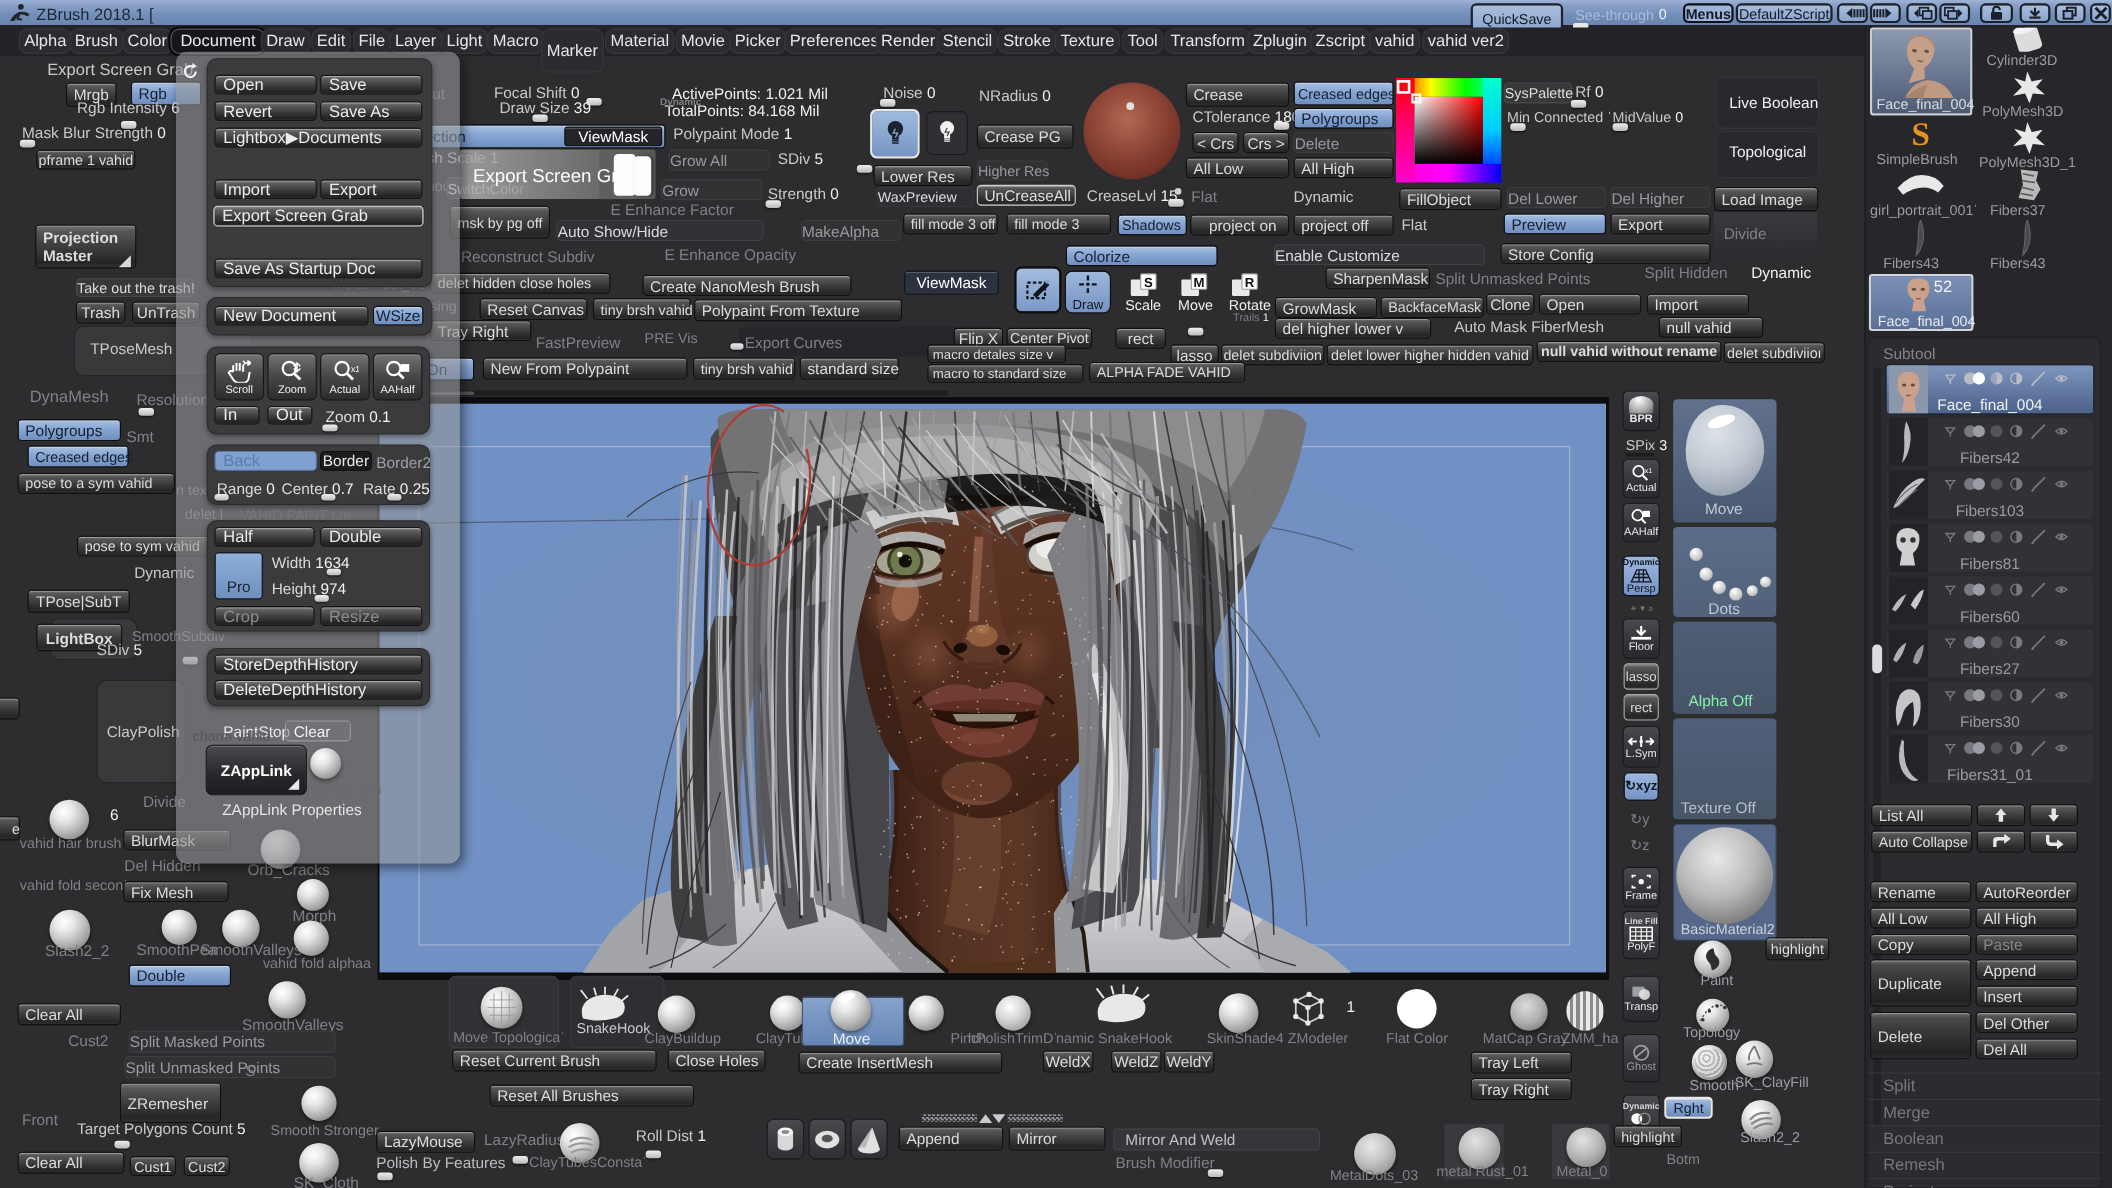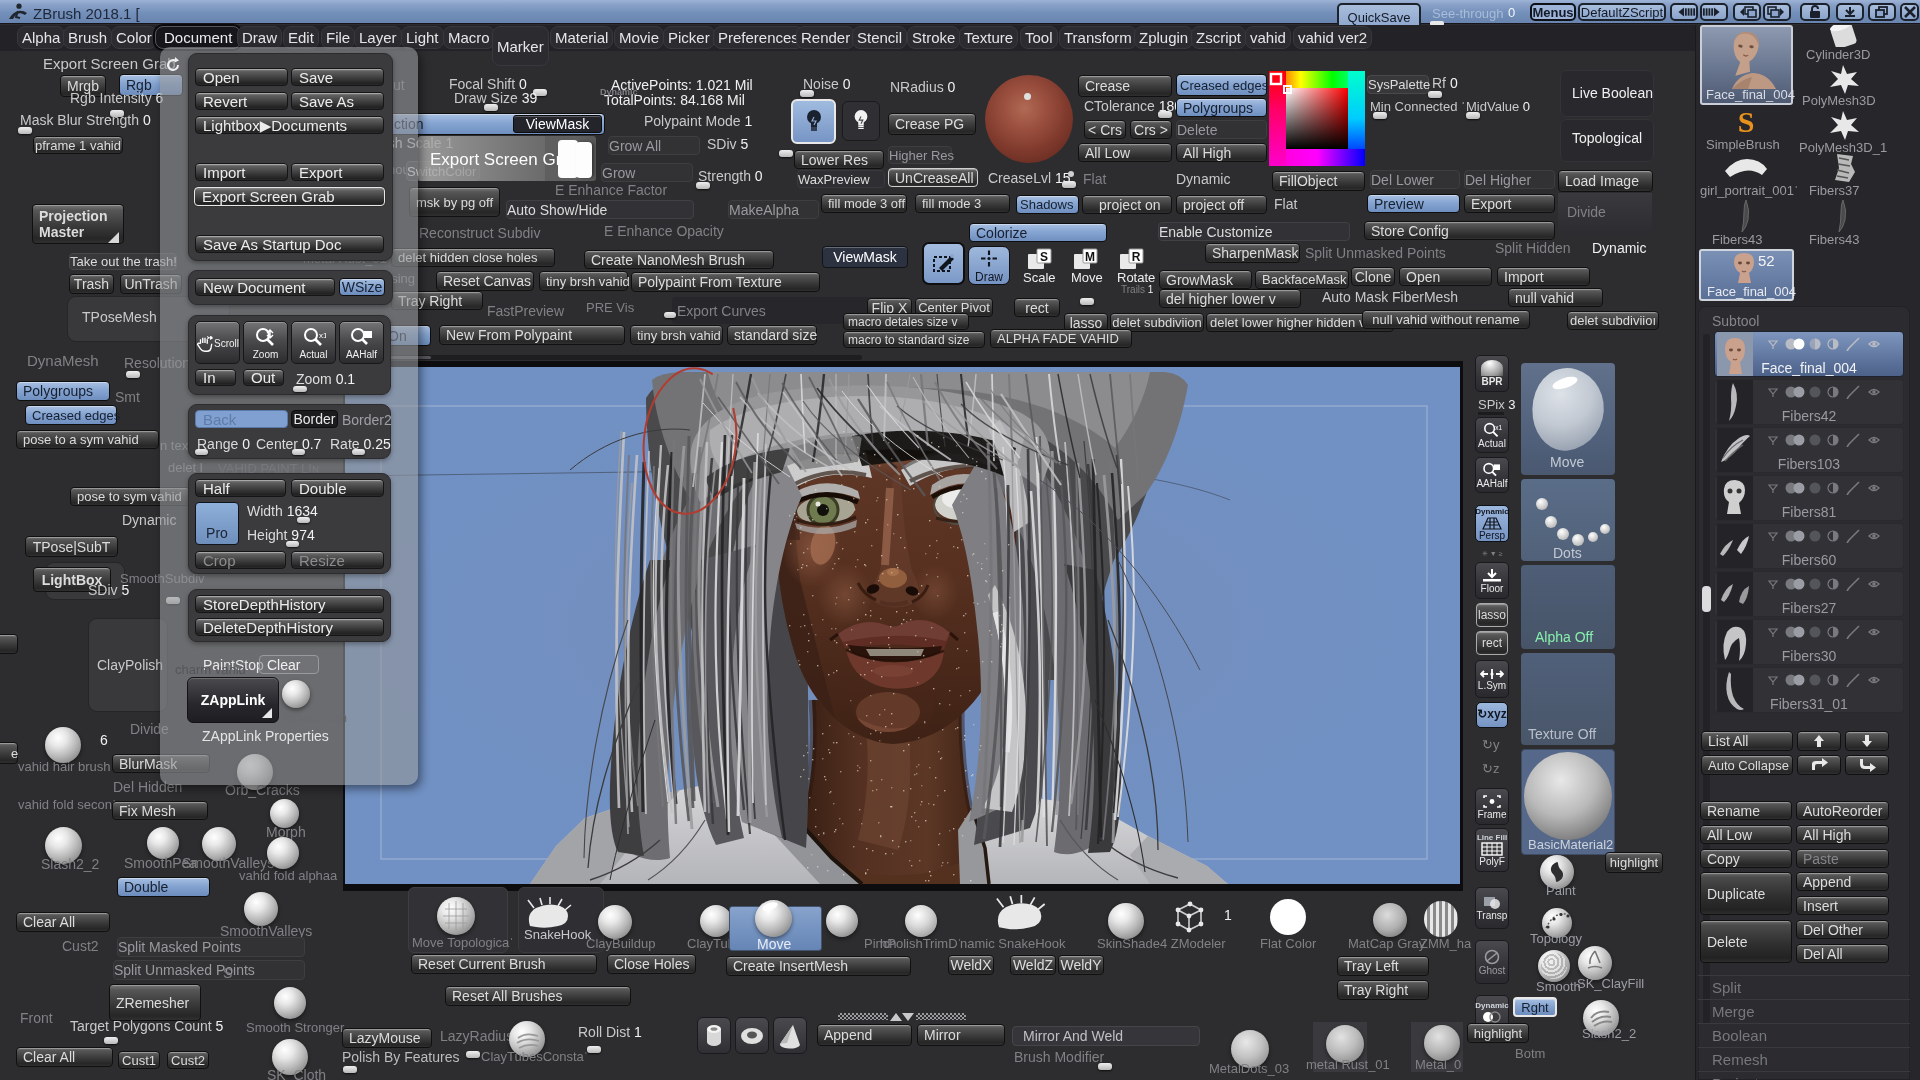--- a/index.html
+++ b/index.html
@@ -199,21 +199,21 @@
 <div class="tx" style="left:454px;top:91px;font-size:14px;">Draw Size <b>39</b></div>
 <div class="sl" style="left:484px;top:104px;width:14px;height:7px"></div>
 <div class="tx wt" style="left:611px;top:78px;font-size:14px;">ActivePoints: 1.021 Mil</div>
 <div class="tx wt" style="left:604px;top:93px;font-size:14px;">TotalPoints: 84.168 Mil</div>
 <div class="tx gr" style="left:600px;top:88px;font-size:9px;font-weight:bold">Dynamic</div>
 <div class="tx" style="left:803px;top:77px;font-size:14px;">Noise <b>0</b></div>
 <div class="sl" style="left:800px;top:90px;width:14px;height:7px"></div>
 <div class="tx" style="left:890px;top:80px;font-size:14px;">NRadius <b>0</b></div>
 <div class="b bf" style="left:380px;top:113px;width:225px;height:22px;font-size:14px;padding-left:6px;padding-left:2px">jection</div>
 <div class="b g c" style="left:513px;top:115px;width:89px;height:18px;font-size:14px;background:#23252b;border:1px solid #0d0d10;color:#fff;border-radius:3px">ViewMask</div>
-<div class="tx" style="left:612px;top:114px;font-size:14px;margin-left:32px;">Polypaint Mode <b>1</b></div>
+<div class="tx" style="left:612px;top:114px;font-size:14px;">Polypaint Mode <b>1</b></div>
 <div style="position:absolute;left:791px;top:99px;width:45px;height:45px;background:linear-gradient(180deg,#a0bbdf,#7795c5);border:2px solid #e8e8e8;border-radius:6px;display:flex;align-items:center;justify-content:center">
       <svg width="22" height="30" viewBox="0 0 22 30">
         <circle cx="11" cy="10" r="7" fill="#1a2230"></circle>
         <rect x="8" y="16" width="6" height="4" fill="#1a2230"></rect>
         <path d="M8,21 h6 M8,23 h6" stroke="#1a2230" stroke-width="1.4"></path>
         <path d="M11,10 l-2,4 h4 l-2,4" stroke="#8fa8cc" stroke-width="1.2" fill="none"></path>
       </svg>
     </div>
 <div style="position:absolute;left:842px;top:101px;width:38px;height:40px;background:#303034;border:1px solid #1a1a1e;border-radius:6px;display:flex;align-items:center;justify-content:center">
       <svg width="20" height="28" viewBox="0 0 22 30">
@@ -268,21 +268,21 @@
 <div class="b g c" style="left:1014px;top:298px;width:46px;height:19px;font-size:14px;">rect</div>
 <div class="b g" style="left:439px;top:325px;width:186px;height:20px;font-size:14px;padding-left:6px;">New From Polypaint</div>
 <div class="b g" style="left:630px;top:325px;width:93px;height:20px;font-size:13px;padding-left:6px;">tiny brsh vahid</div>
 <div class="b g" style="left:727px;top:325px;width:90px;height:20px;font-size:14px;padding-left:6px;">standard size</div>
 <div class="b bl" style="left:387px;top:325px;width:44px;height:21px;font-size:14px;">On</div>
 <div class="b g" style="left:843px;top:313px;width:126px;height:17px;font-size:12px;padding-left:4px;">macro detales size v</div>
 <div class="b g" style="left:843px;top:331px;width:142px;height:17px;font-size:12px;padding-left:4px;">macro to standard size</div>
 <div class="b g c" style="left:1064px;top:313px;width:44px;height:19px;font-size:14px;">lasso</div>
 <div class="b g c" style="left:1110px;top:313px;width:94px;height:19px;font-size:13px;">delet subdiviion</div>
 <div class="b g c" style="left:1206px;top:313px;width:188px;height:19px;font-size:13px;">delet lower higher hidden vahid</div>
-<div class="b g c" style="left:1362px;top:310px;width:168px;height:19px;font-size:13px;">null vahid without rename</div>
+<div class="b g c" style="left:1397px;top:310px;width:168px;height:19px;font-size:13px;font-weight:bold;">null vahid without rename</div>
 <div class="b g c" style="left:1567px;top:311px;width:92px;height:19px;font-size:13px;">delet subdiviioı</div>
 <div class="b g" style="left:990px;top:329px;width:142px;height:19px;font-size:13px;padding-left:6px;">ALPHA FADE VAHID</div>
 <div class="" style="position:absolute;left:385px;top:355px;width:477px;height:5px;background:#1e1e21;border-radius:2px"></div>
 <div class="" style="position:absolute;left:386px;top:356px;width:45px;height:3px;background:#55555a;border-radius:2px"></div>
 <div style="position:absolute;left:922px;top:242px;width:43px;height:43px;background:linear-gradient(180deg,#a3bcdf,#7b99c7);border:2px solid #0f0f12;border-radius:7px;display:flex;align-items:center;justify-content:center">
       <svg width="26" height="26" viewBox="0 0 26 26">
         <rect x="3" y="6" width="16" height="14" fill="none" stroke="#10151d" stroke-width="2" stroke-dasharray="3,2"></rect>
         <path d="M8,17 L20,5 L23,8 L11,20 Z" fill="#10151d"></path>
         <circle cx="21" cy="5" r="2" fill="#8aa5cc"></circle>
       </svg>
@@ -1029,21 +1029,21 @@
 <div class="b gm" style="left:291px;top:92px;width:93px;height:18px;font-size:15px;padding-left:7px;">Save As</div>
 <div class="b gm" style="left:195px;top:116px;width:189px;height:18px;font-size:15px;padding-left:7px;">Lightbox▶Documents</div>
 <div class="b gm" style="left:195px;top:163px;width:93px;height:18px;font-size:15px;padding-left:7px;">Import</div>
 <div class="b gm" style="left:291px;top:163px;width:93px;height:18px;font-size:15px;padding-left:7px;">Export</div>
 <div class="b gm" style="left:194px;top:187px;width:191px;height:19px;font-size:15px;padding-left:7px;border:1px solid #e8e8e8;box-shadow:0 0 0 1px #333">Export Screen Grab</div>
 <div class="b gm" style="left:195px;top:235px;width:189px;height:18px;font-size:15px;padding-left:7px;">Save As Startup Doc</div>
 <div style="position:absolute;left:188px;top:270px;width:205px;height:35px;background:#3b3b3e;border-radius:9px;border:1px solid #2c2c2f;box-shadow:0 2px 5px rgba(0,0,0,0.35)"></div>
 <div class="b gm" style="left:195px;top:278px;width:140px;height:18px;font-size:15px;padding-left:7px;">New Document</div>
 <div class="b bl c" style="left:339px;top:278px;width:46px;height:18px;font-size:14px;padding-left:7px;justify-content:center;padding-left:0">WSize</div>
 <div style="position:absolute;left:188px;top:315px;width:203px;height:80px;background:#3b3b3e;border-radius:9px;border:1px solid #2c2c2f;box-shadow:0 2px 5px rgba(0,0,0,0.35)"></div>
-<div style="position:absolute;left:195px;top:321px;width:45px;height:43px;background:linear-gradient(180deg,#747476,#4a4a4c 45%,#2c2c2e);border:1px solid #171719;border-radius:5px;display:flex;flex-direction:row;align-items:center;justify-content:center;box-shadow:inset 0 1px 0 rgba(255,255,255,.25)">
+<div style="position:absolute;left:195px;top:321px;width:45px;height:43px;background:linear-gradient(180deg,#747476,#4a4a4c 45%,#2c2c2e);border:1px solid #171719;border-radius:5px;display:flex;flex-direction:column;align-items:center;justify-content:center;box-shadow:inset 0 1px 0 rgba(255,255,255,.25)">
       <svg width="24" height="22" viewBox="0 0 24 22">
         <path d="M6,12 L6,6 M9,11 L9,4 M12,11 L12,4 M15,12 L15,6 M6,12 q-3,-2 -4,1 l4,6 q2,3 6,3 l3,0 q4,0 5,-4 l1,-6" stroke="#fff" stroke-width="1.8" fill="none"></path>
         <g stroke="#fff" stroke-width="1.4" fill="none">
           <path d="M17,4 h5 M19.5,1.5 v5 M17,4 l-2,-2 m2,2 l-2,2 M22,4 l-1.6,-1.6 M22,4 l-1.6,1.6"></path>
         </g>
       </svg>
       <span style="font-size:10px;color:#f0f0f0;margin-top:1px">Scroll</span>
     </div>
 <div style="position:absolute;left:243px;top:321px;width:45px;height:43px;background:linear-gradient(180deg,#747476,#4a4a4c 45%,#2c2c2e);border:1px solid #171719;border-radius:5px;display:flex;flex-direction:column;align-items:center;justify-content:center;box-shadow:inset 0 1px 0 rgba(255,255,255,.25)">
       <svg width="24" height="22" viewBox="0 0 24 22">

